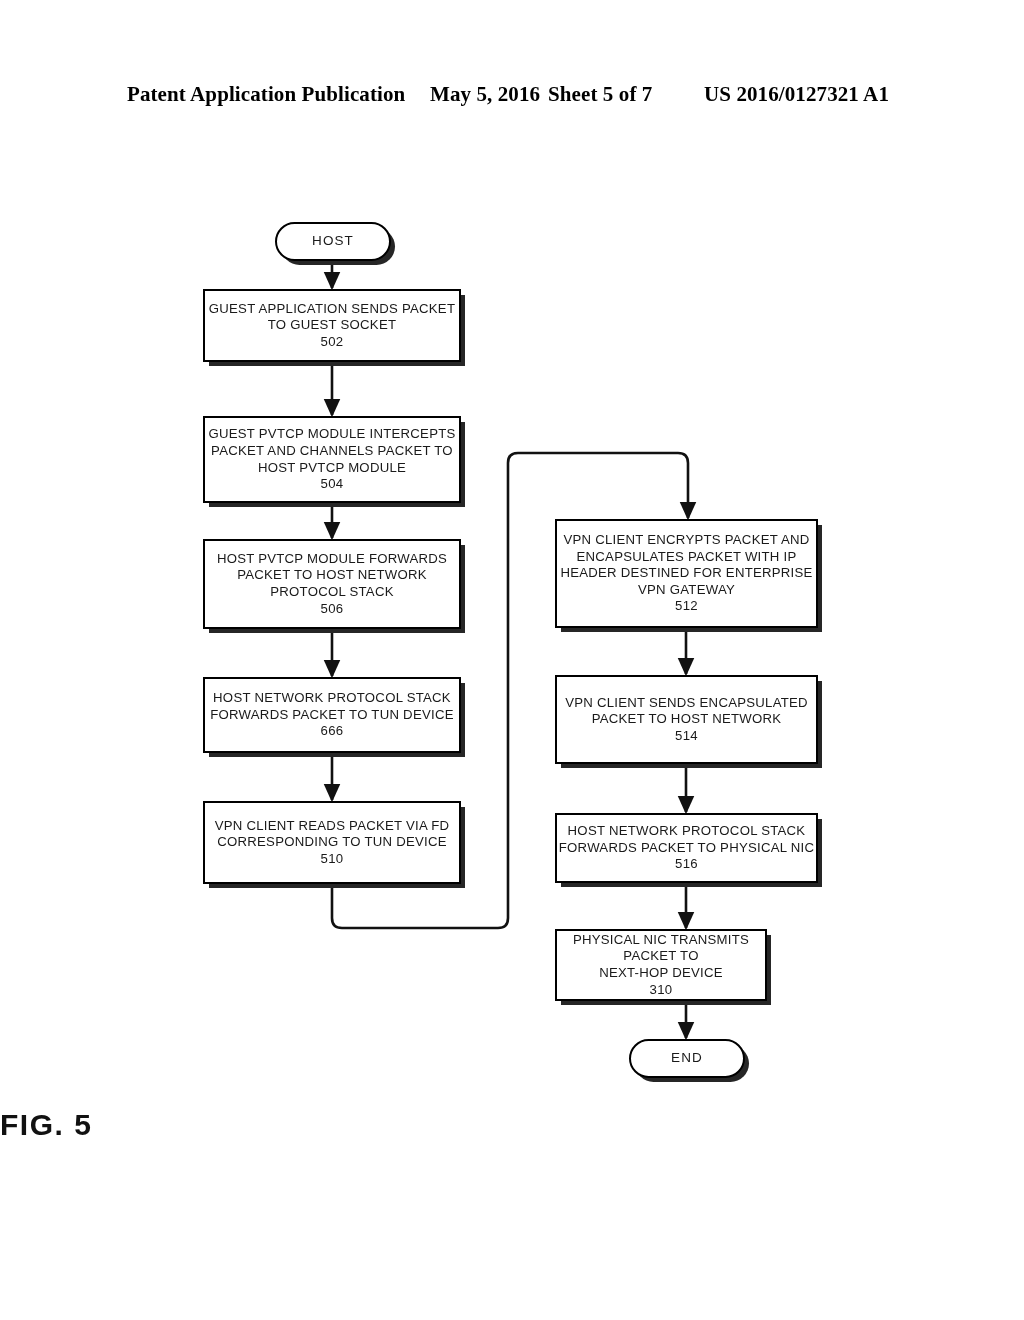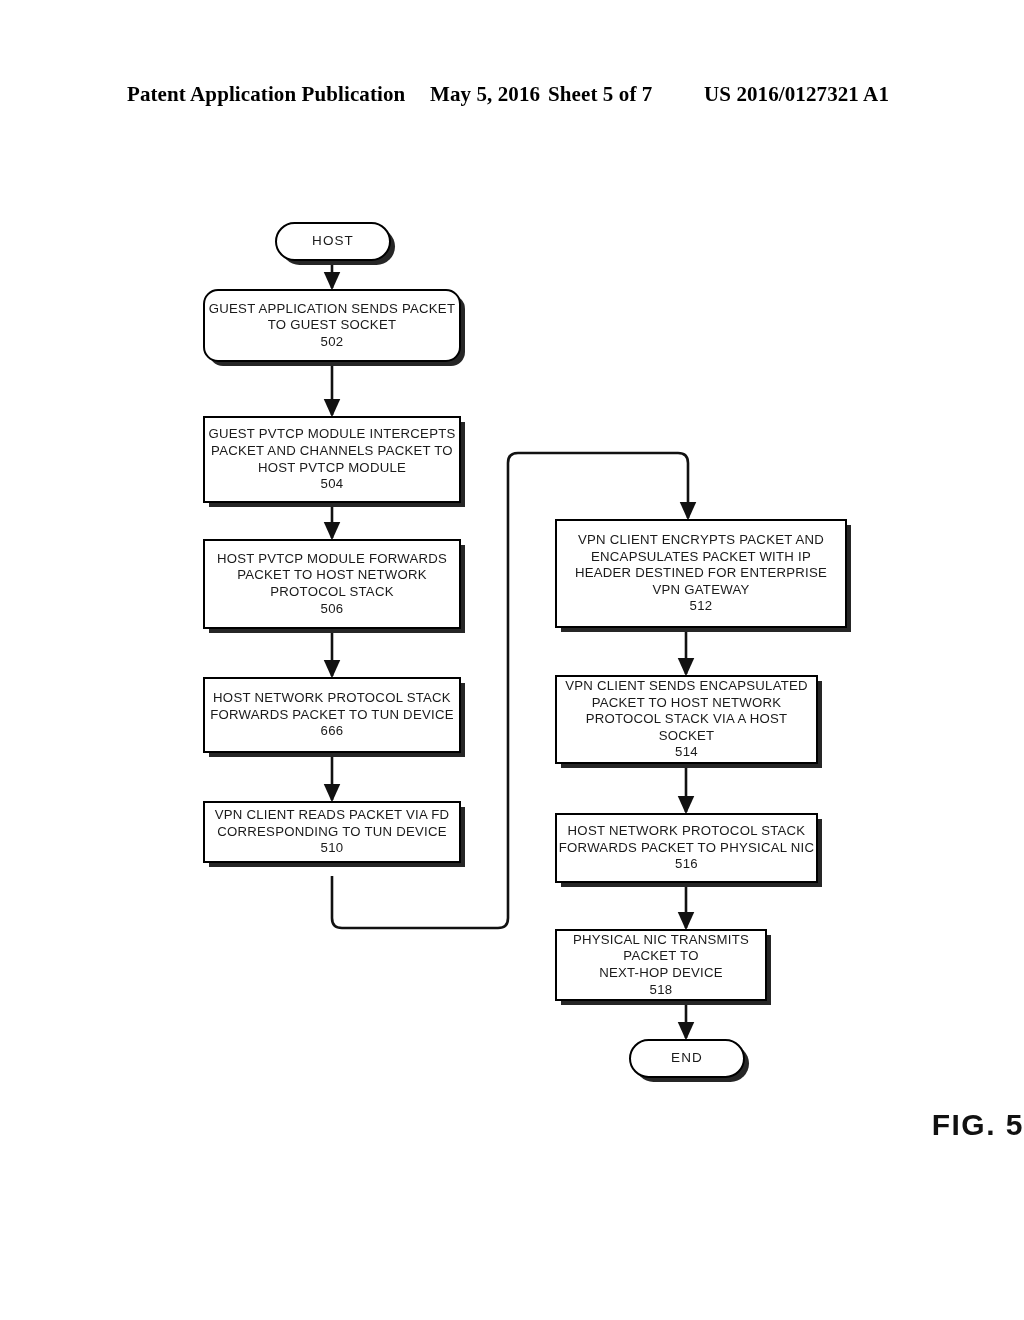--- a/index.html
+++ b/index.html
@@ -81,21 +81,21 @@
     letter-spacing: 1.1px;
     box-shadow: 5px 5px 0 -1px #262626;
   }
 
   
   #fig-caption {
     position: absolute;
     left: 0;
     top: 1108px;
     width: 1024px;
-    text-align: right;
+    text-align: left;
     font-family: "Liberation Sans", sans-serif;
     font-weight: bold;
     font-size: 30px;
     letter-spacing: 1.5px;
     color: #111111;
   }
 </style>
 </head>
 <body>
 
@@ -149,21 +149,21 @@
   </svg>
 
   <div class="node terminal" style="left:275px; top:222px; width:116px; height:39px;">
     <span class="txt">HOST</span>
   </div>
 
   <div class="node terminal" style="left:629px; top:1039px; width:116px; height:39px;">
     <span class="txt">END</span>
   </div>
 
-  <div class="node" style="left:203px; top:289px; width:258px; height:73px;border-radius:15px;">
+  <div class="node" style="left:203px; top:289px; width:258px; height:73px;">
     <span class="txt">GUEST APPLICATION SENDS PACKET</span>
     <span class="txt">TO GUEST SOCKET</span>
     <span class="ref">502</span>
   </div>
 
   <div class="node" style="left:203px; top:416px; width:258px; height:87px;">
     <span class="txt">GUEST PVTCP MODULE INTERCEPTS</span>
     <span class="txt">PACKET AND CHANNELS PACKET TO</span>
     <span class="txt">HOST PVTCP MODULE</span>
     <span class="ref">504</span>
@@ -175,48 +175,47 @@
     <span class="txt">PROTOCOL STACK</span>
     <span class="ref">506</span>
   </div>
 
   <div class="node" style="left:203px; top:677px; width:258px; height:76px;">
     <span class="txt">HOST NETWORK PROTOCOL STACK</span>
     <span class="txt">FORWARDS PACKET TO TUN DEVICE</span>
     <span class="ref">666</span>
   </div>
 
-  <div class="node" style="left:203px; top:801px; width:258px; height:62px;">
+  <div class="node" style="left:203px; top:801px; width:258px; height:83px;">
     <span class="txt">VPN CLIENT READS PACKET VIA FD</span>
     <span class="txt">CORRESPONDING TO TUN DEVICE</span>
     <span class="ref">510</span>
   </div>
 
-  <div class="node" style="left:555px; top:519px; width:292px; height:109px;">
+  <div class="node" style="left:555px; top:519px; width:263px; height:109px;">
     <span class="txt">VPN CLIENT ENCRYPTS PACKET AND</span>
     <span class="txt">ENCAPSULATES PACKET WITH IP</span>
     <span class="txt">HEADER DESTINED FOR ENTERPRISE</span>
     <span class="txt">VPN GATEWAY</span>
     <span class="ref">512</span>
   </div>
 
   <div class="node" style="left:555px; top:675px; width:263px; height:89px;">
     <span class="txt">VPN CLIENT SENDS ENCAPSULATED</span>
     <span class="txt">PACKET TO HOST NETWORK</span>
-    <span class="txt">PROTOCOL STACK VIA A HOST SOCKET</span>
     <span class="ref">514</span>
   </div>
 
   <div class="node" style="left:555px; top:813px; width:263px; height:70px;">
     <span class="txt">HOST NETWORK PROTOCOL STACK</span>
     <span class="txt">FORWARDS PACKET TO PHYSICAL NIC</span>
     <span class="ref">516</span>
   </div>
 
   <div class="node" style="left:555px; top:929px; width:212px; height:72px;">
     <span class="txt">PHYSICAL NIC TRANSMITS PACKET TO</span>
     <span class="txt">NEXT-HOP DEVICE</span>
-    <span class="ref">518</span>
+    <span class="ref">310</span>
   </div>
 
 </div>
 
 <div id="fig-caption">FIG. 5</div>
 
 </body></html>

